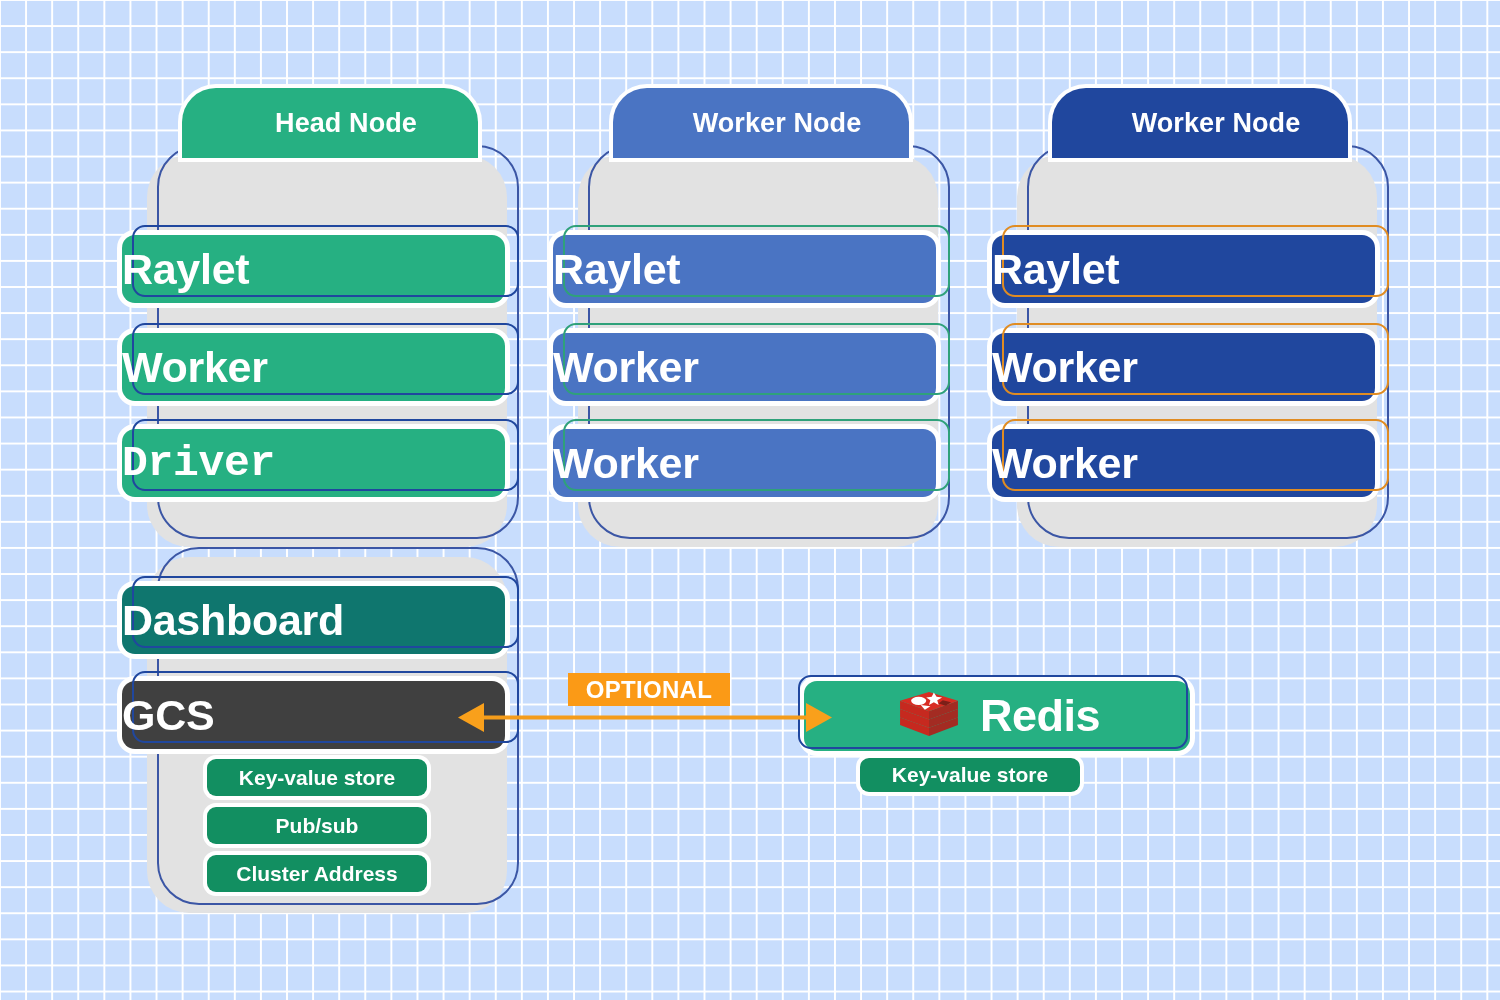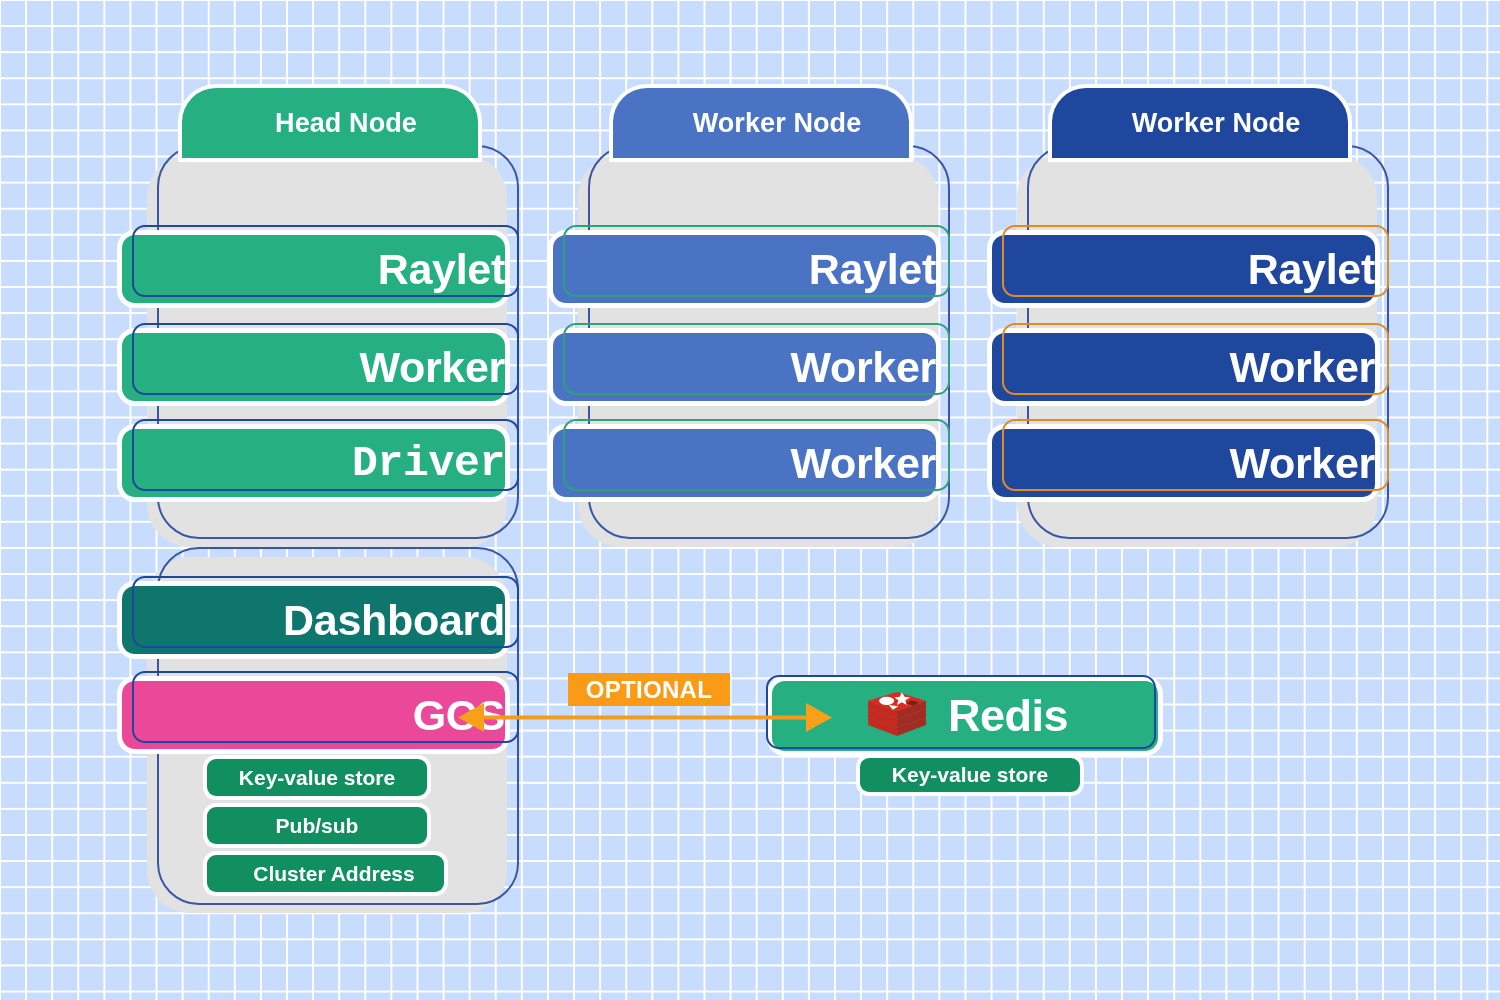--- a/index.html
+++ b/index.html
@@ -39,21 +39,21 @@
     position:absolute;
     border:2px solid #3b56a5;
     border-radius:42px;
     z-index:3;
     pointer-events:none;
   }
 
   
   .pill{
     position:absolute;
-    display:flex;align-items:center;justify-content:flex-end;
+    display:flex;align-items:center;justify-content:flex-start;
     border-radius:13px;
     color:#ffffff;
     font-size:43px;font-weight:bold;
     letter-spacing:-.3px;
     box-shadow:0 0 0 5px #ffffff;
     z-index:6;
   }
   .pill .ghost{
     position:absolute;
     border-radius:13px;
@@ -85,20 +85,21 @@
   .connector{position:absolute;z-index:8;}
 
   
   .redis-box{
     position:absolute;
     display:flex;align-items:center;justify-content:center;gap:16px;
     background:#26b082;
     border-radius:13px;
     box-shadow:0 0 0 5px #ffffff;
     z-index:6;
+    margin-left:32px;
   }
   .redis-box .ghost{
     position:absolute;border-radius:13px;pointer-events:none;z-index:-1;
   }
   .redis-label{
     color:#ffffff;font-size:45px;font-weight:bold;letter-spacing:-.5px;
   }
   .redis-logo{width:70px;height:62px;display:block;}
 </style>
 </head>
@@ -131,32 +132,32 @@
   <div class="pill" style="left:122px;top:429px;width:383px;height:68px;background:#26b082;font-family:Liberation Mono, monospace;">
     <span class="ghost" style="left:10px;top:-10px;width:383px;height:68px;border:2px solid #20479e;"></span>
     <span>Driver</span>
   </div>
 
   <div class="pill" style="left:122px;top:586px;width:383px;height:68px;background:#0f766e;">
     <span class="ghost" style="left:10px;top:-10px;width:383px;height:68px;border:2px solid #20479e;"></span>
     <span>Dashboard</span>
   </div>
 
-  <div class="pill" style="left:122px;top:681px;width:383px;height:68px;background:#ec4899;">
+  <div class="pill" style="left:122px;top:681px;width:383px;height:68px;background:#404040;">
     <span class="ghost" style="left:10px;top:-10px;width:383px;height:68px;border:2px solid #20479e;"></span>
     <span>GCS</span>
   </div>
 
   <div class="subpill" style="left:207px;top:759px;width:220px;height:37px;">
     <span>Key-value store</span>
   </div>
   <div class="subpill" style="left:207px;top:807px;width:220px;height:37px;">
     <span>Pub/sub</span>
   </div>
-  <div class="subpill" style="left:207px;top:855px;width:220px;height:37px;padding-left:17px;">
+  <div class="subpill" style="left:207px;top:855px;width:220px;height:37px;">
     <span>Cluster Address</span>
   </div>
 
   <div class="node-body" style="left:578px;top:155px;width:360px;height:392px;"></div>
   <div class="node-body-outline" style="left:588px;top:145px;width:358px;height:390px;"></div>
 
   <div class="node-title" style="left:613px;top:88px;width:264px;height:70px;background:#4a74c3;">
     <span>Worker Node</span>
   </div>
 

